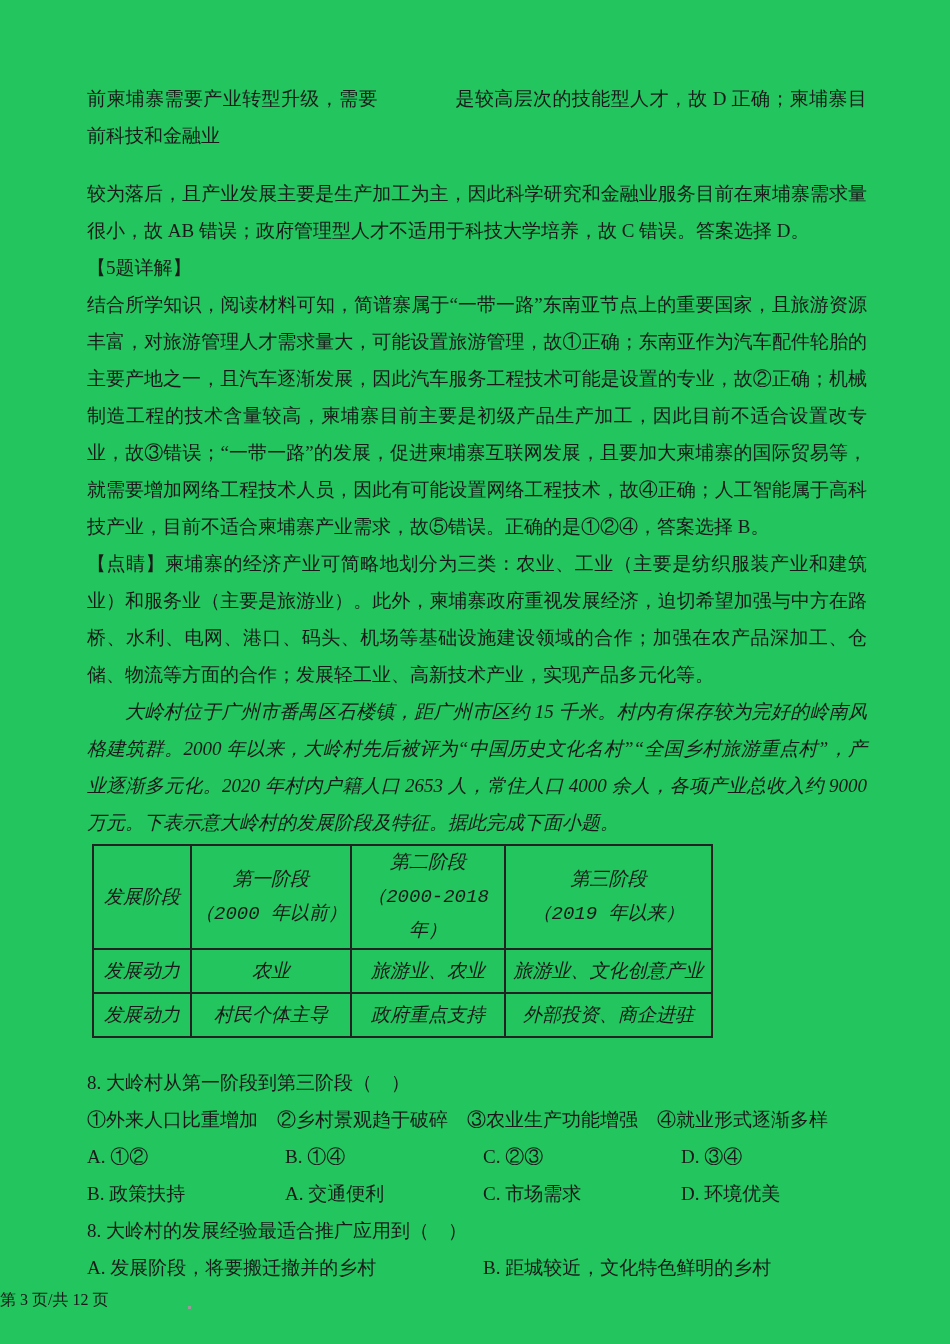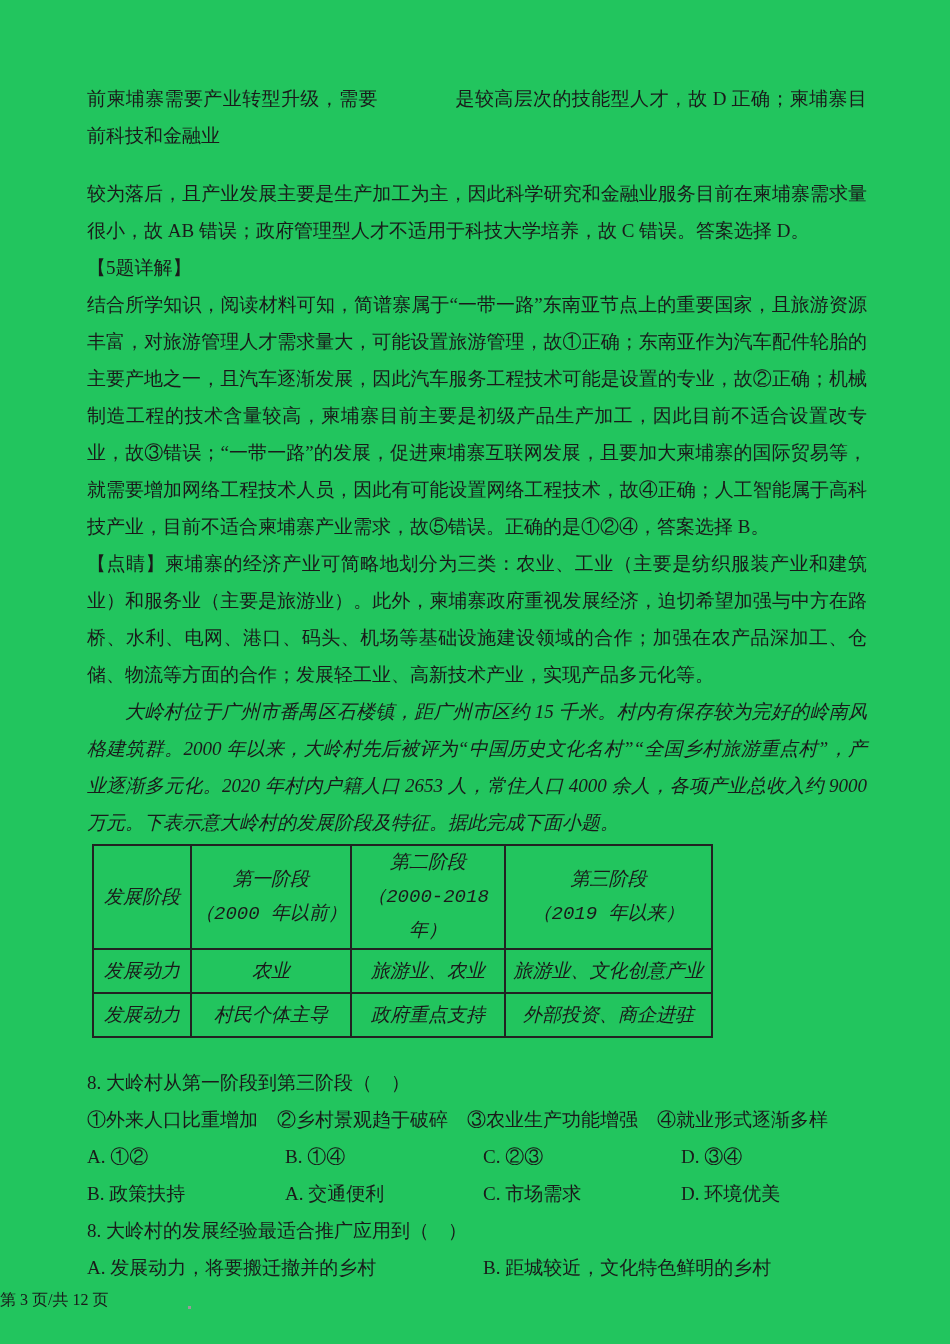--- a/index.html
+++ b/index.html
@@ -132,20 +132,20 @@
 
   <div class="t optrow">
     <span>B. 政策扶持</span>
     <span>A. 交通便利</span>
     <span>C. 市场需求</span>
     <span>D. 环境优美</span>
   </div>
 
   <p class="t">8. 大岭村的发展经验最适合推广应用到（　）</p>
   <div class="t optrow two">
-    <span>A. 发展动力，将要搬迁撤并的乡村</span>
+    <span>A. 发展阶段，将要搬迁撤并的乡村</span>
     <span>B. 距城较近，文化特色鲜明的乡村</span>
   </div>
 
   <div class="footer">第 3 页/共 12 页</div>
   <div class="speck"></div>
 
 </div>
 
 </body></html>

